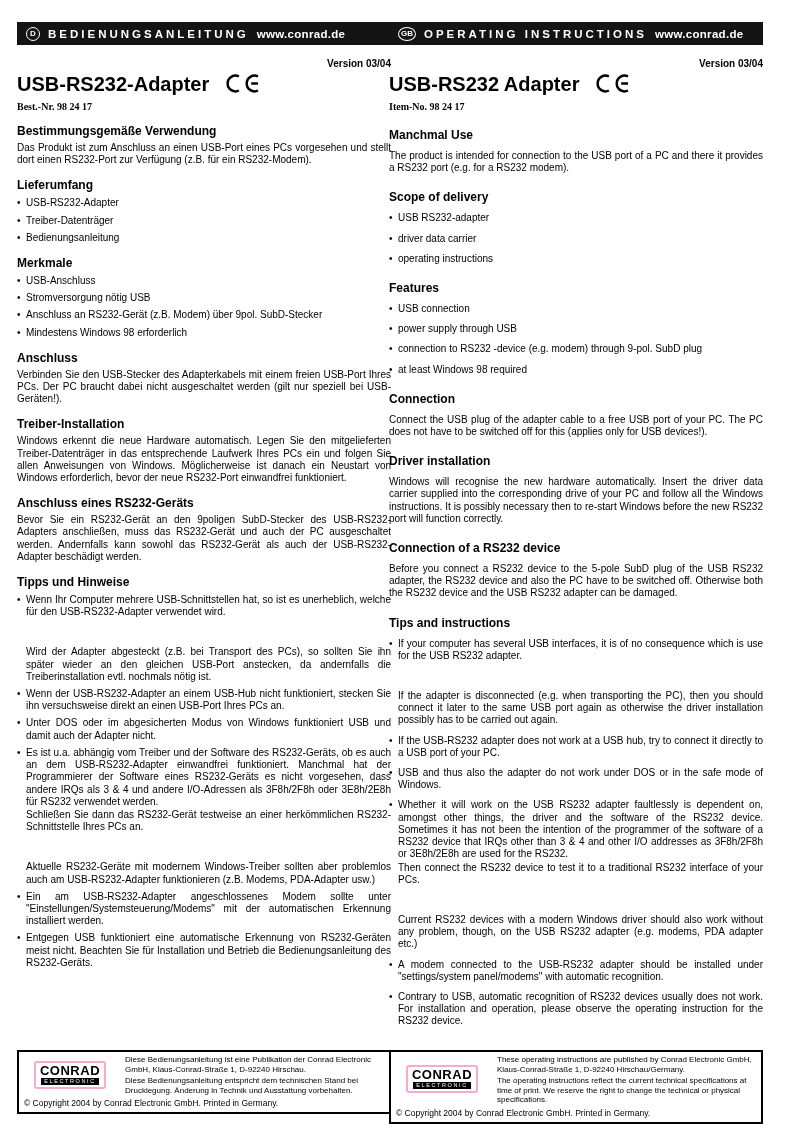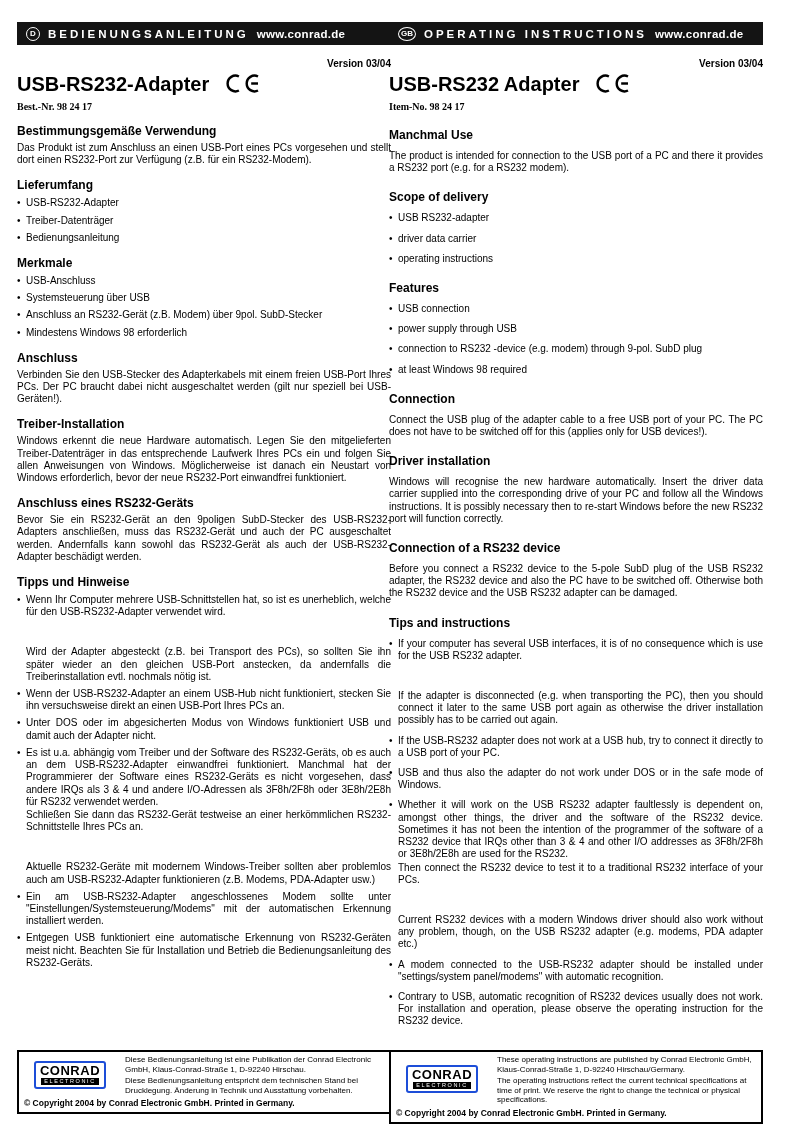--- a/index.html
+++ b/index.html
@@ -43,26 +43,26 @@
   .item .marker { position:absolute; left:0; top:0; }
   .item.indented { padding-left:9px; margin-top:28px; }
   .para + .para { margin-top:1px; }
 
   .footerbox {
     position:absolute; top:1028px; left:0; width:374px;
     border:2px solid #000; background:#fff;
   }
   .fb-top { display:flex; align-items:stretch; }
   .fb-logo { width:102px; display:flex; align-items:center; justify-content:center; padding:4px 3px; }
-  .logo-wrap { border:2px solid #1d4ed8; border-radius:3px; padding:1px 4px 2px 4px; display:flex; flex-direction:column; align-items:center; }
+  .logo-wrap { border:2px solid #f9a8d4; border-radius:3px; padding:1px 4px 2px 4px; display:flex; flex-direction:column; align-items:center; }
   .logo-main { font-weight:bold; font-size:13px; letter-spacing:0.5px; line-height:13px; }
   .logo-sub  { background:#000; color:#fff; font-size:5.5px; letter-spacing:1.6px; line-height:7px; padding:0 3px; margin-top:1px; }
   .fb-text { flex:1; padding:3px 6px 2px 4px; font-size:8px; line-height:9.6px; }
   .fline + .fline { margin-top:2px; }
-  .fb-copy { font-size:8.5px; font-weight:bold; padding:1px 5px 4px 5px; }
+  .fb-copy { font-size:8.5px; font-weight:normal; padding:1px 5px 4px 5px; }
 </style>
 </head>
 <body>
 
 <div class="page">
 
   <div class="col col-left">
     <div class="colhead">
       <span class="badge">D</span>
       <span class="t">BEDIENUNGSANLEITUNG</span>
@@ -101,21 +101,21 @@
           </div>
         </div>
         <div class="section">
           <div class="heading">Merkmale</div>
           <div class="item bulleted">
             <span class="marker">•</span>
             <div class="para">USB-Anschluss</div>
           </div>
           <div class="item bulleted">
             <span class="marker">•</span>
-            <div class="para">Systemsteuerung über USB</div>
+            <div class="para">Stromversorgung nötig USB</div>
           </div>
           <div class="item bulleted">
             <span class="marker">•</span>
             <div class="para">Anschluss an RS232-Gerät (z.B. Modem) über 9pol. SubD-Stecker</div>
           </div>
           <div class="item bulleted">
             <span class="marker">•</span>
             <div class="para">Mindestens Windows 98 erforderlich</div>
           </div>
         </div>

